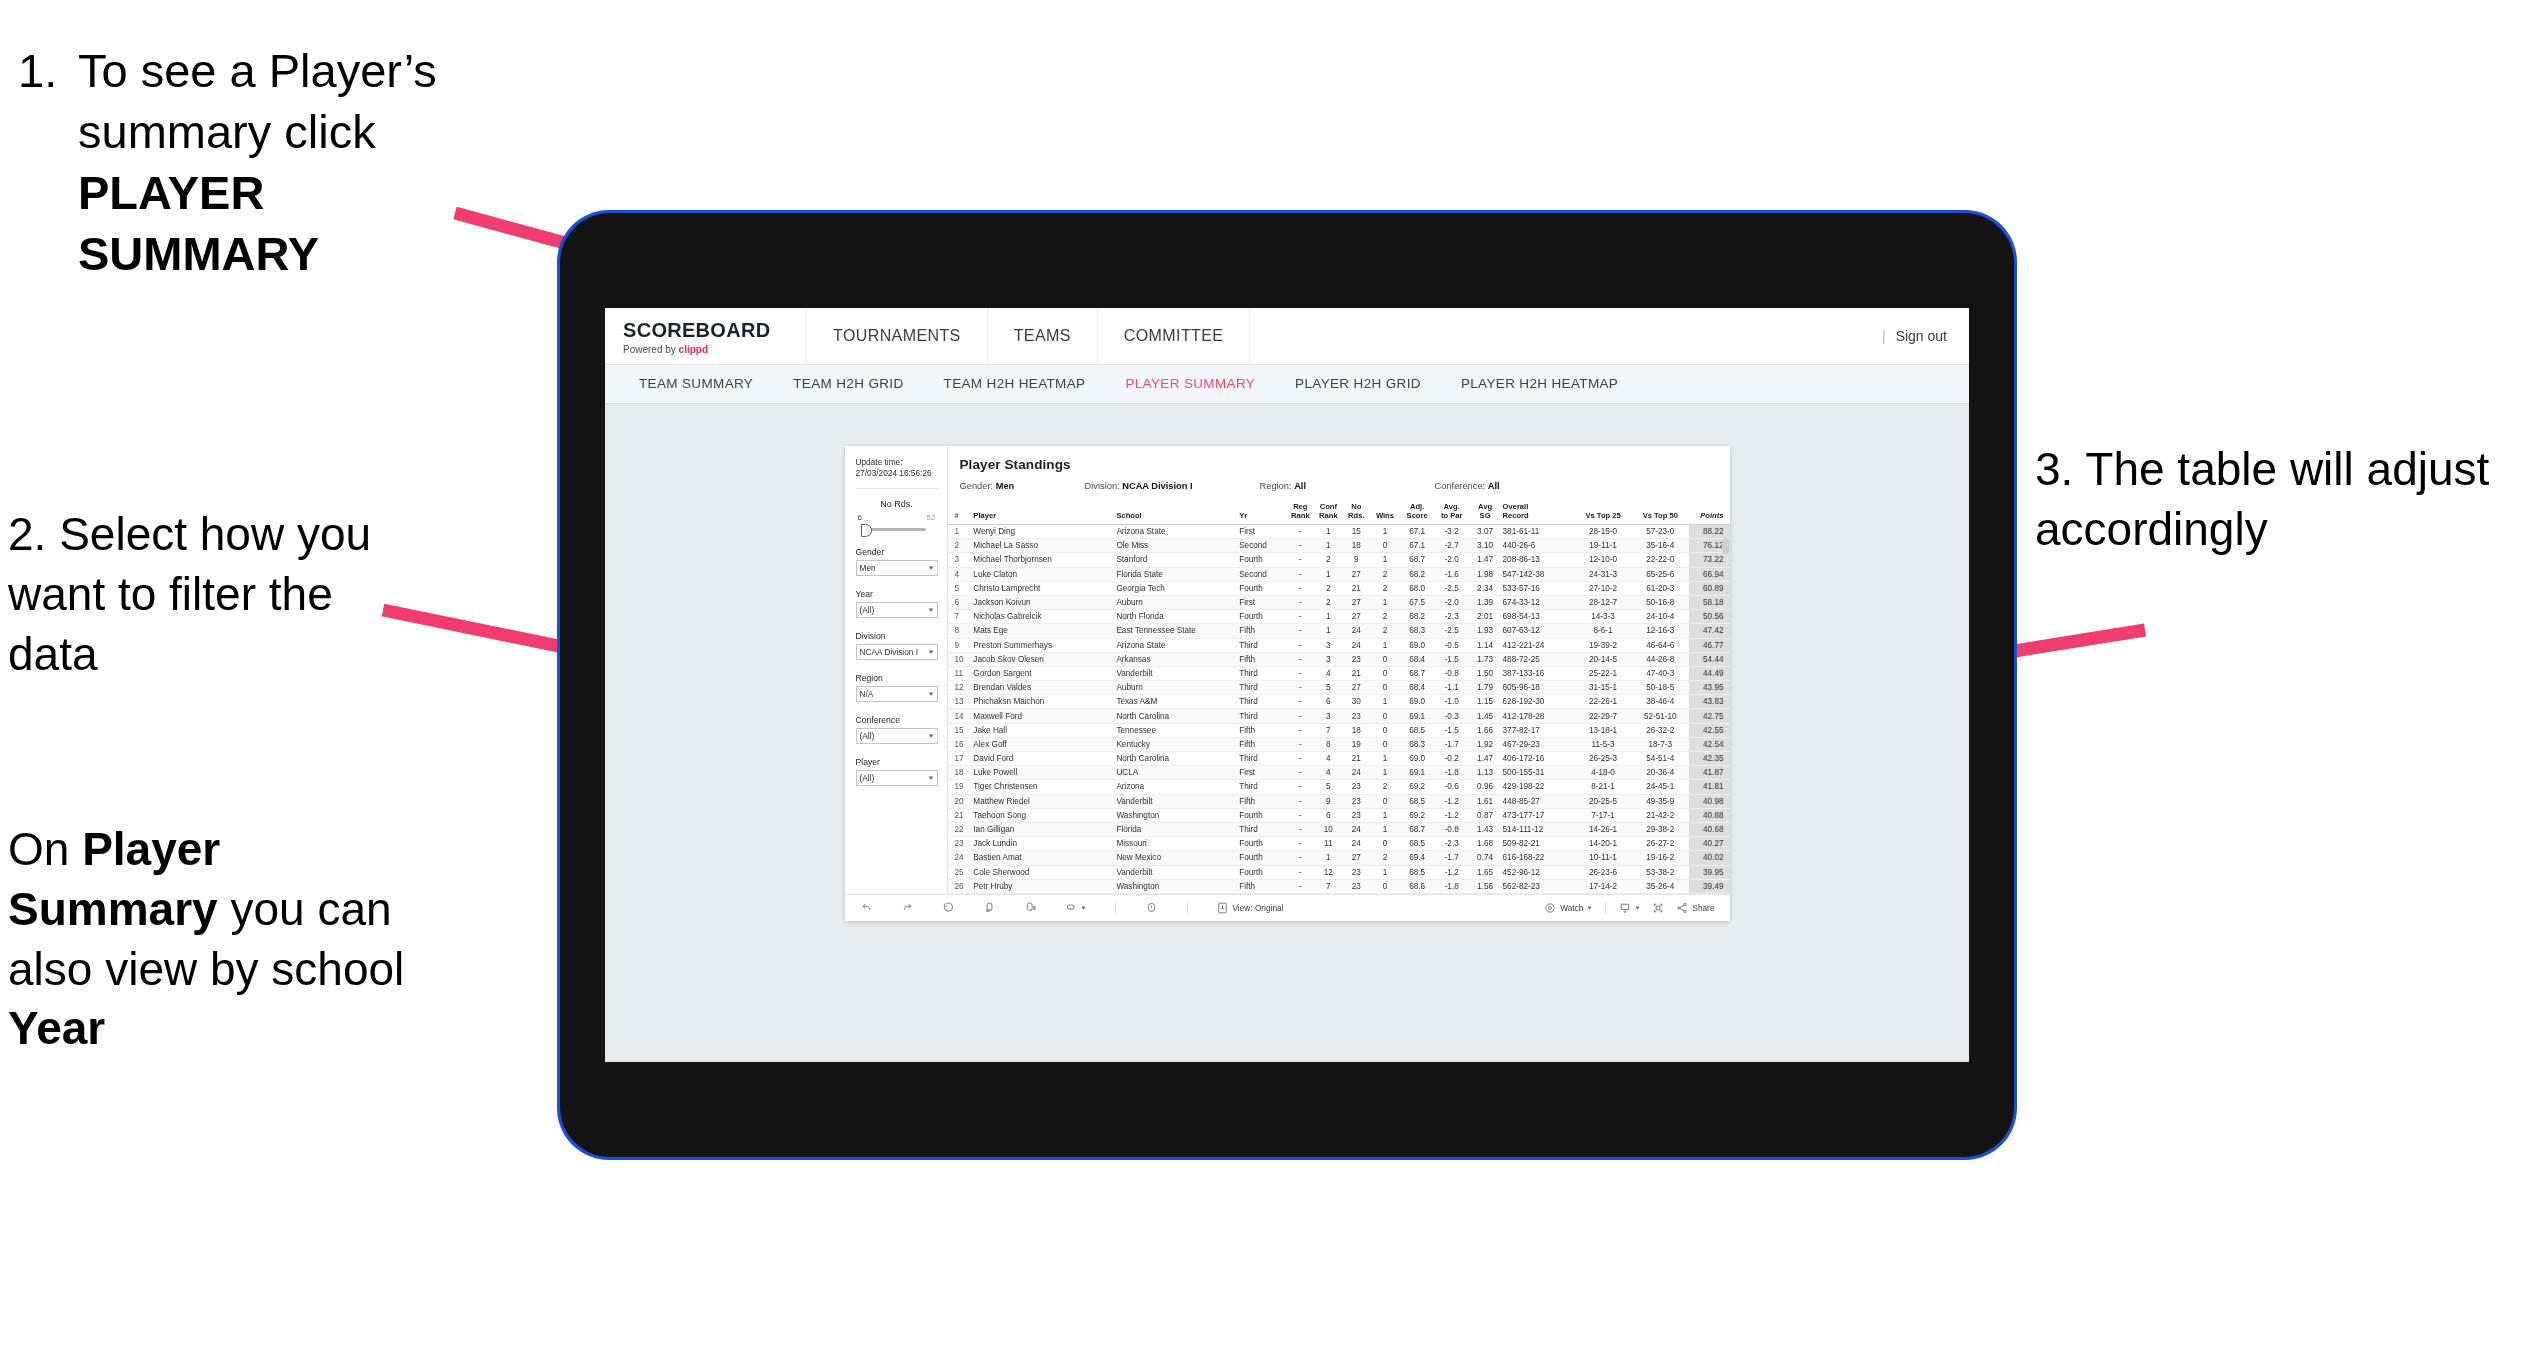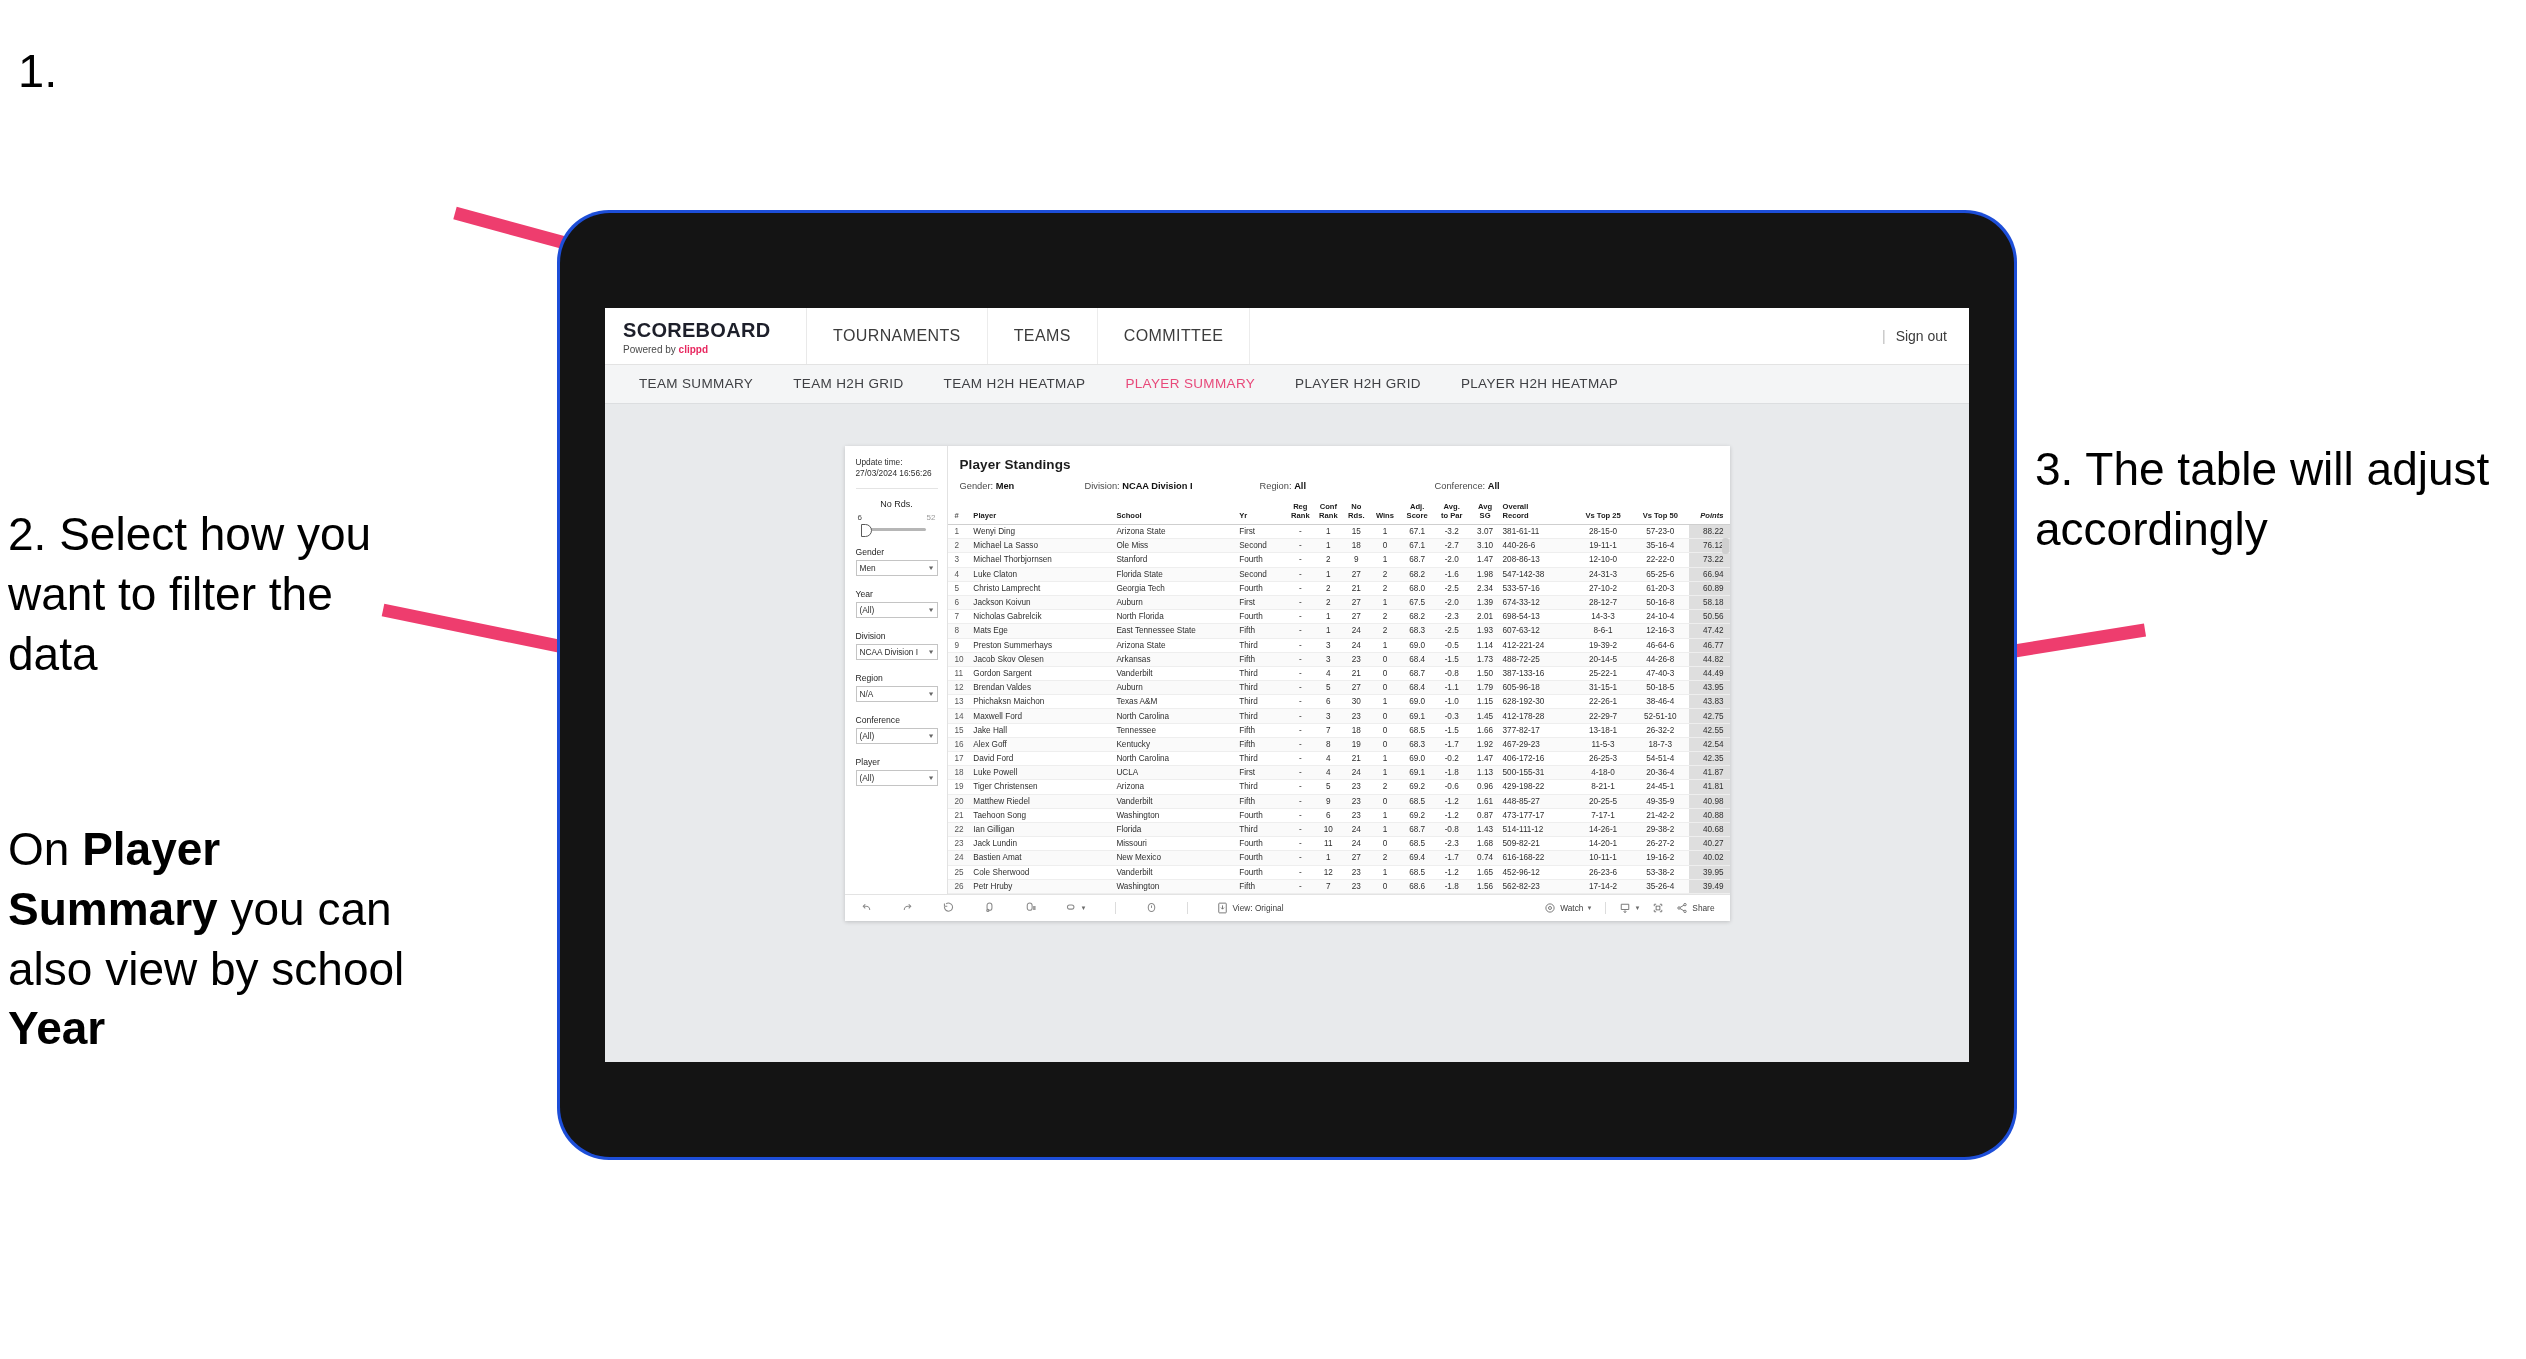--- a/index.html
+++ b/index.html
@@ -152,20 +152,24 @@
   .tb-sep{width:1px;height:12px;background:#dcdcdc;margin:0 6px;}
   .tb-label{margin-left:4px;color:#3d3d3d;font-size:8.3px;}
   #tb-right{margin-left:auto;display:flex;align-items:center;gap:2px;}
   .caret{font-size:6px;margin-left:3px;color:#6b6b6b;}
 </style>
 </head>
 <body>
 
 <div class="anno" id="anno-1">
   <span class="num">1.</span>
+  <span class="txt">
+    <span>To see a Player’s</span><br>
+    <span>summary click </span><b>PLAYER SUMMARY</b>
+  </span>
 </div>
 
 <div class="anno" id="anno-2">2. Select how you want to filter the data</div>
 
 <div class="anno" id="anno-3">
   <span>On </span><b>Player Summary</b><span> you can also view by school </span><b>Year</b>
 </div>
 
 <div class="anno" id="anno-4">3. The table will adjust accordingly</div>
 
@@ -489,21 +493,21 @@
                       <td class="c-c">-</td>
                       <td class="c-c">3</td>
                       <td class="c-c">23</td>
                       <td class="c-c">0</td>
                       <td class="c-c">68.4</td>
                       <td class="c-c">-1.5</td>
                       <td class="c-c">1.73</td>
                       <td class="c-rec">488-72-25</td>
                       <td class="c-c">20-14-5</td>
                       <td class="c-c">44-26-8</td>
-                      <td class="c-pts">44.82</td>
+                      <td class="c-pts">54.44</td>
                     </tr>
                     <tr>
                       <td class="c-num">11</td>
                       <td class="c-player">Gordon Sargent</td>
                       <td class="c-school">Vanderbilt</td>
                       <td class="c-yr">Third</td>
                       <td class="c-c">-</td>
                       <td class="c-c">4</td>
                       <td class="c-c">21</td>
                       <td class="c-c">0</td>

